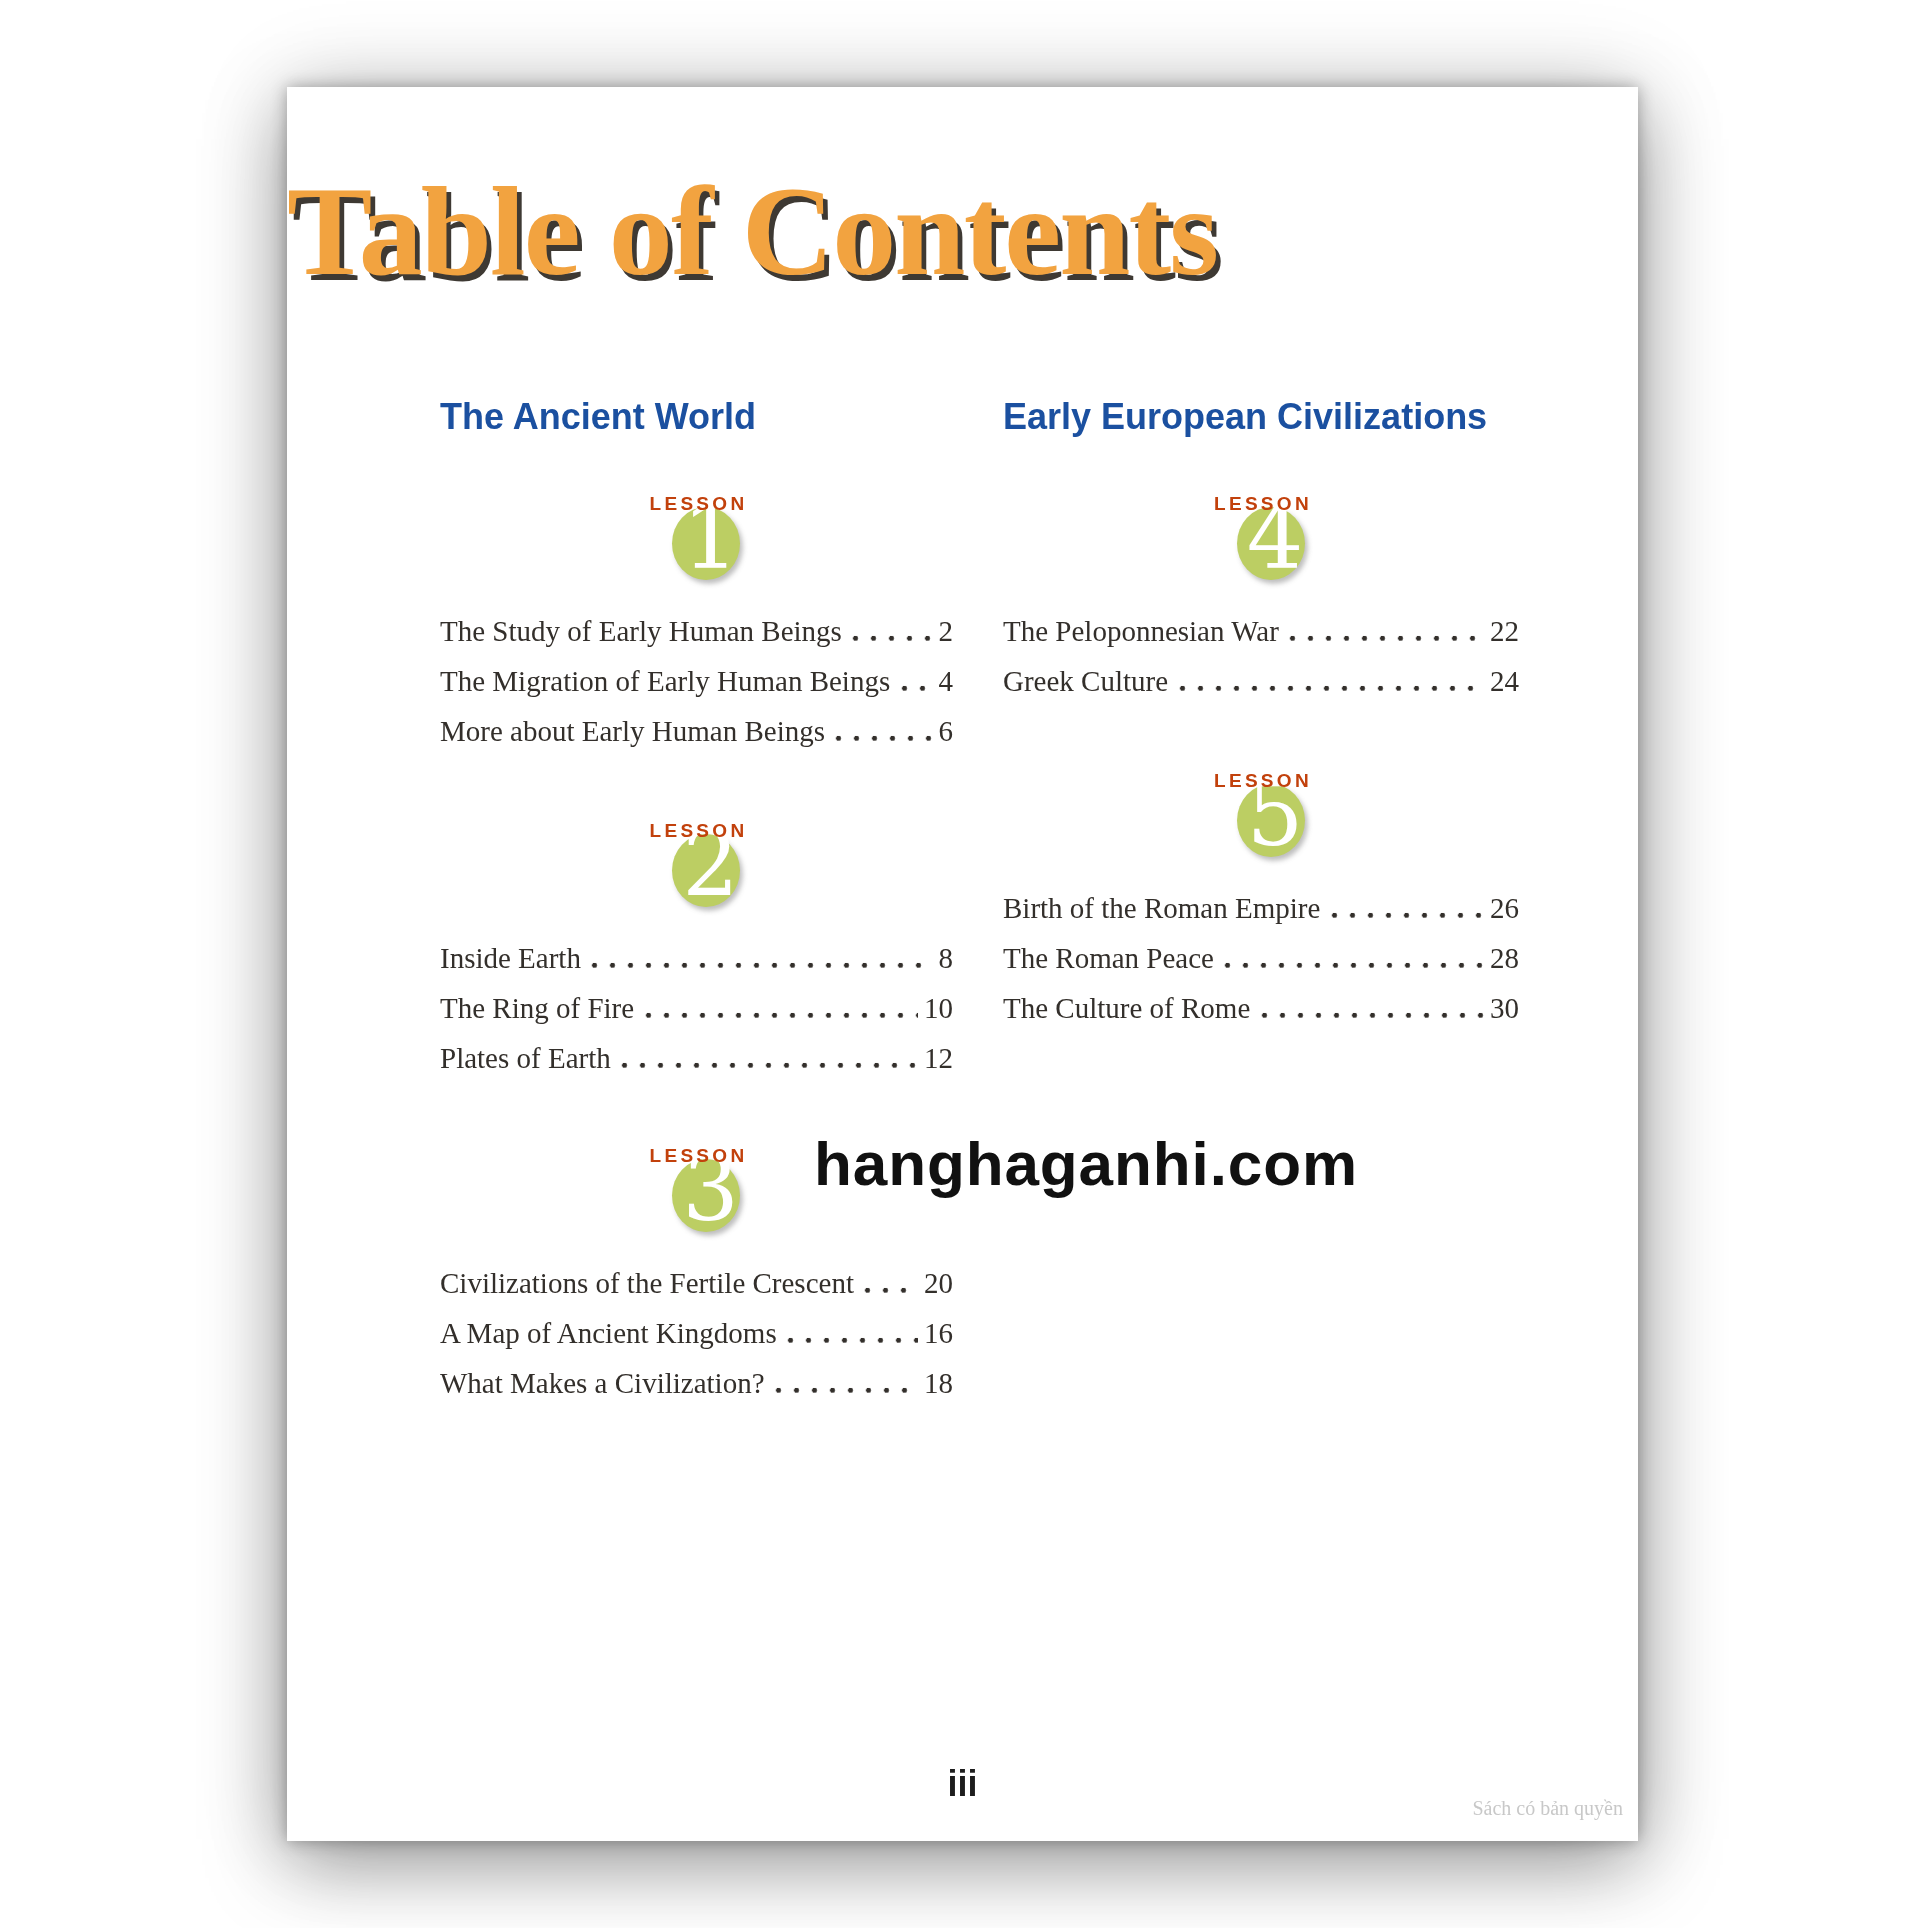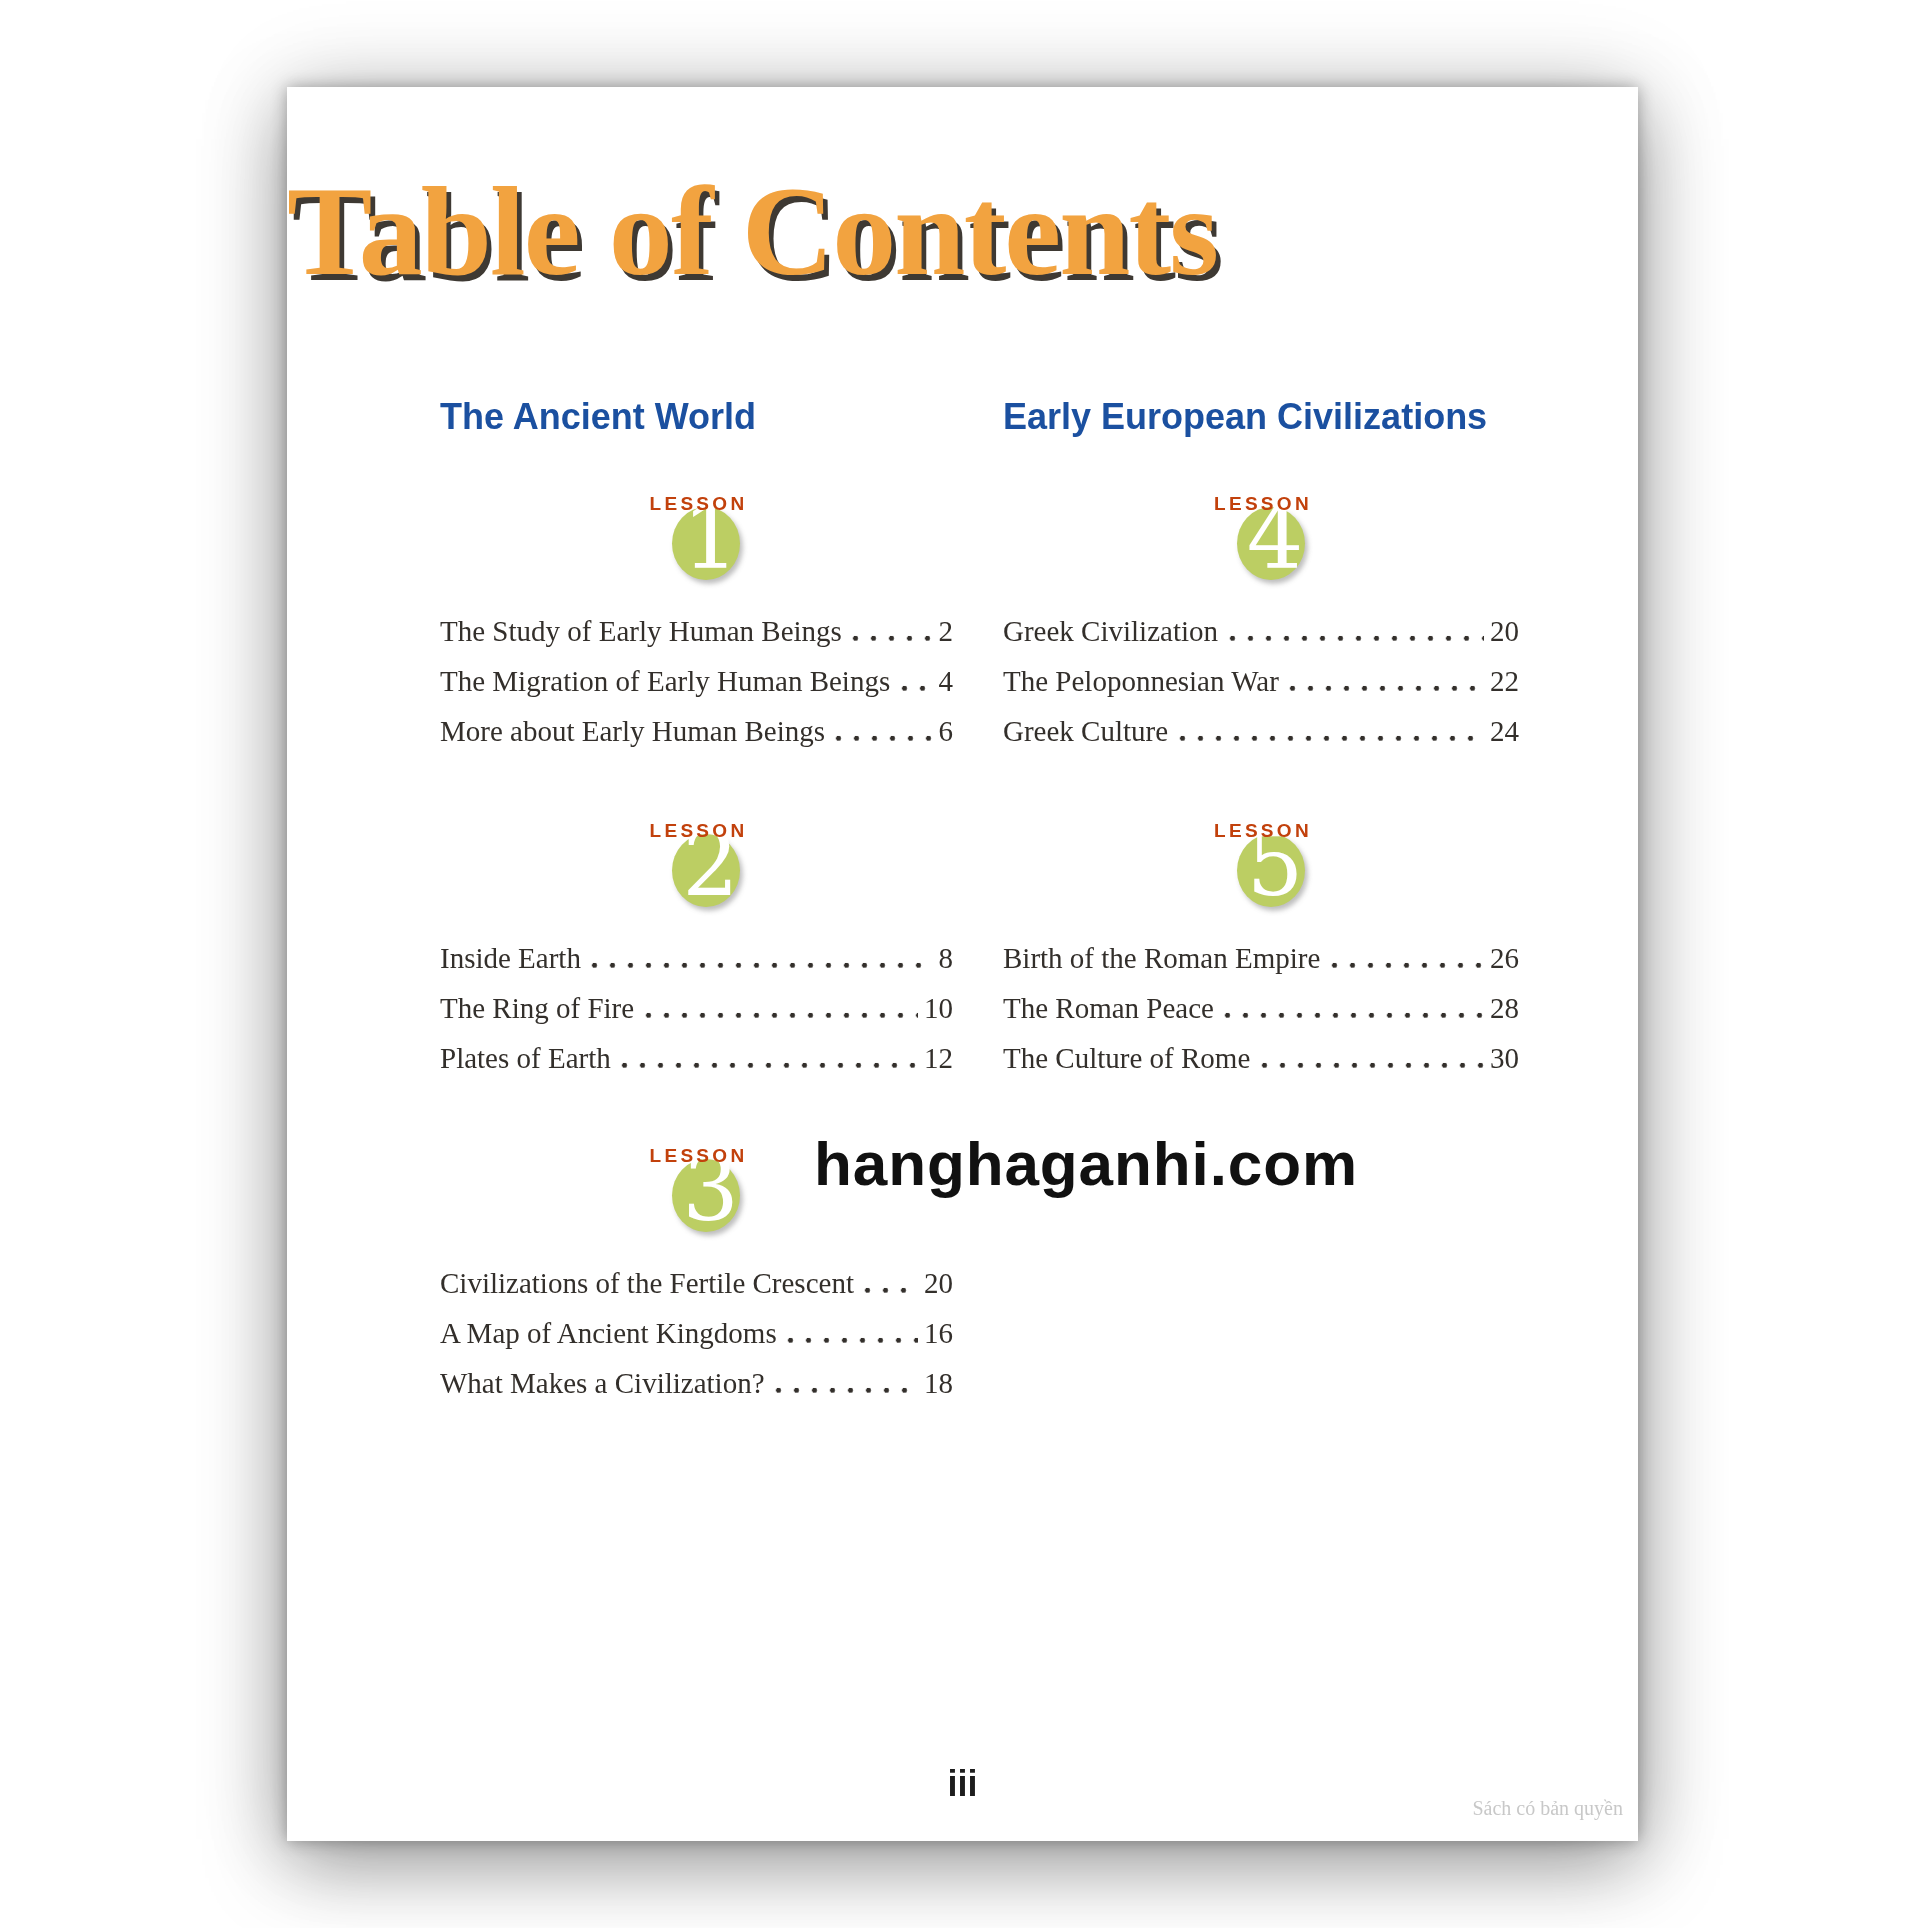--- a/index.html
+++ b/index.html
@@ -171,25 +171,20 @@
     <div class="col-heading">Early European Civilizations</div>
 
     <div class="lesson-group lg-1">
       <div class="badge">
         <span class="lesson-label">LESSON</span>
         <span class="badge-ellipse"></span>
         <span class="badge-number">4</span>
       </div>
       <div class="entries">
         <div class="entry">
-          <span class="entry-title">Greek Civilization</span>
-          <span class="leader"></span>
-          <span class="entry-page">20</span>
-        </div>
-        <div class="entry">
           <span class="entry-title">The Peloponnesian War</span>
           <span class="leader"></span>
           <span class="entry-page">22</span>
         </div>
         <div class="entry">
           <span class="entry-title">Greek Culture</span>
           <span class="leader"></span>
           <span class="entry-page">24</span>
         </div>
       </div>

